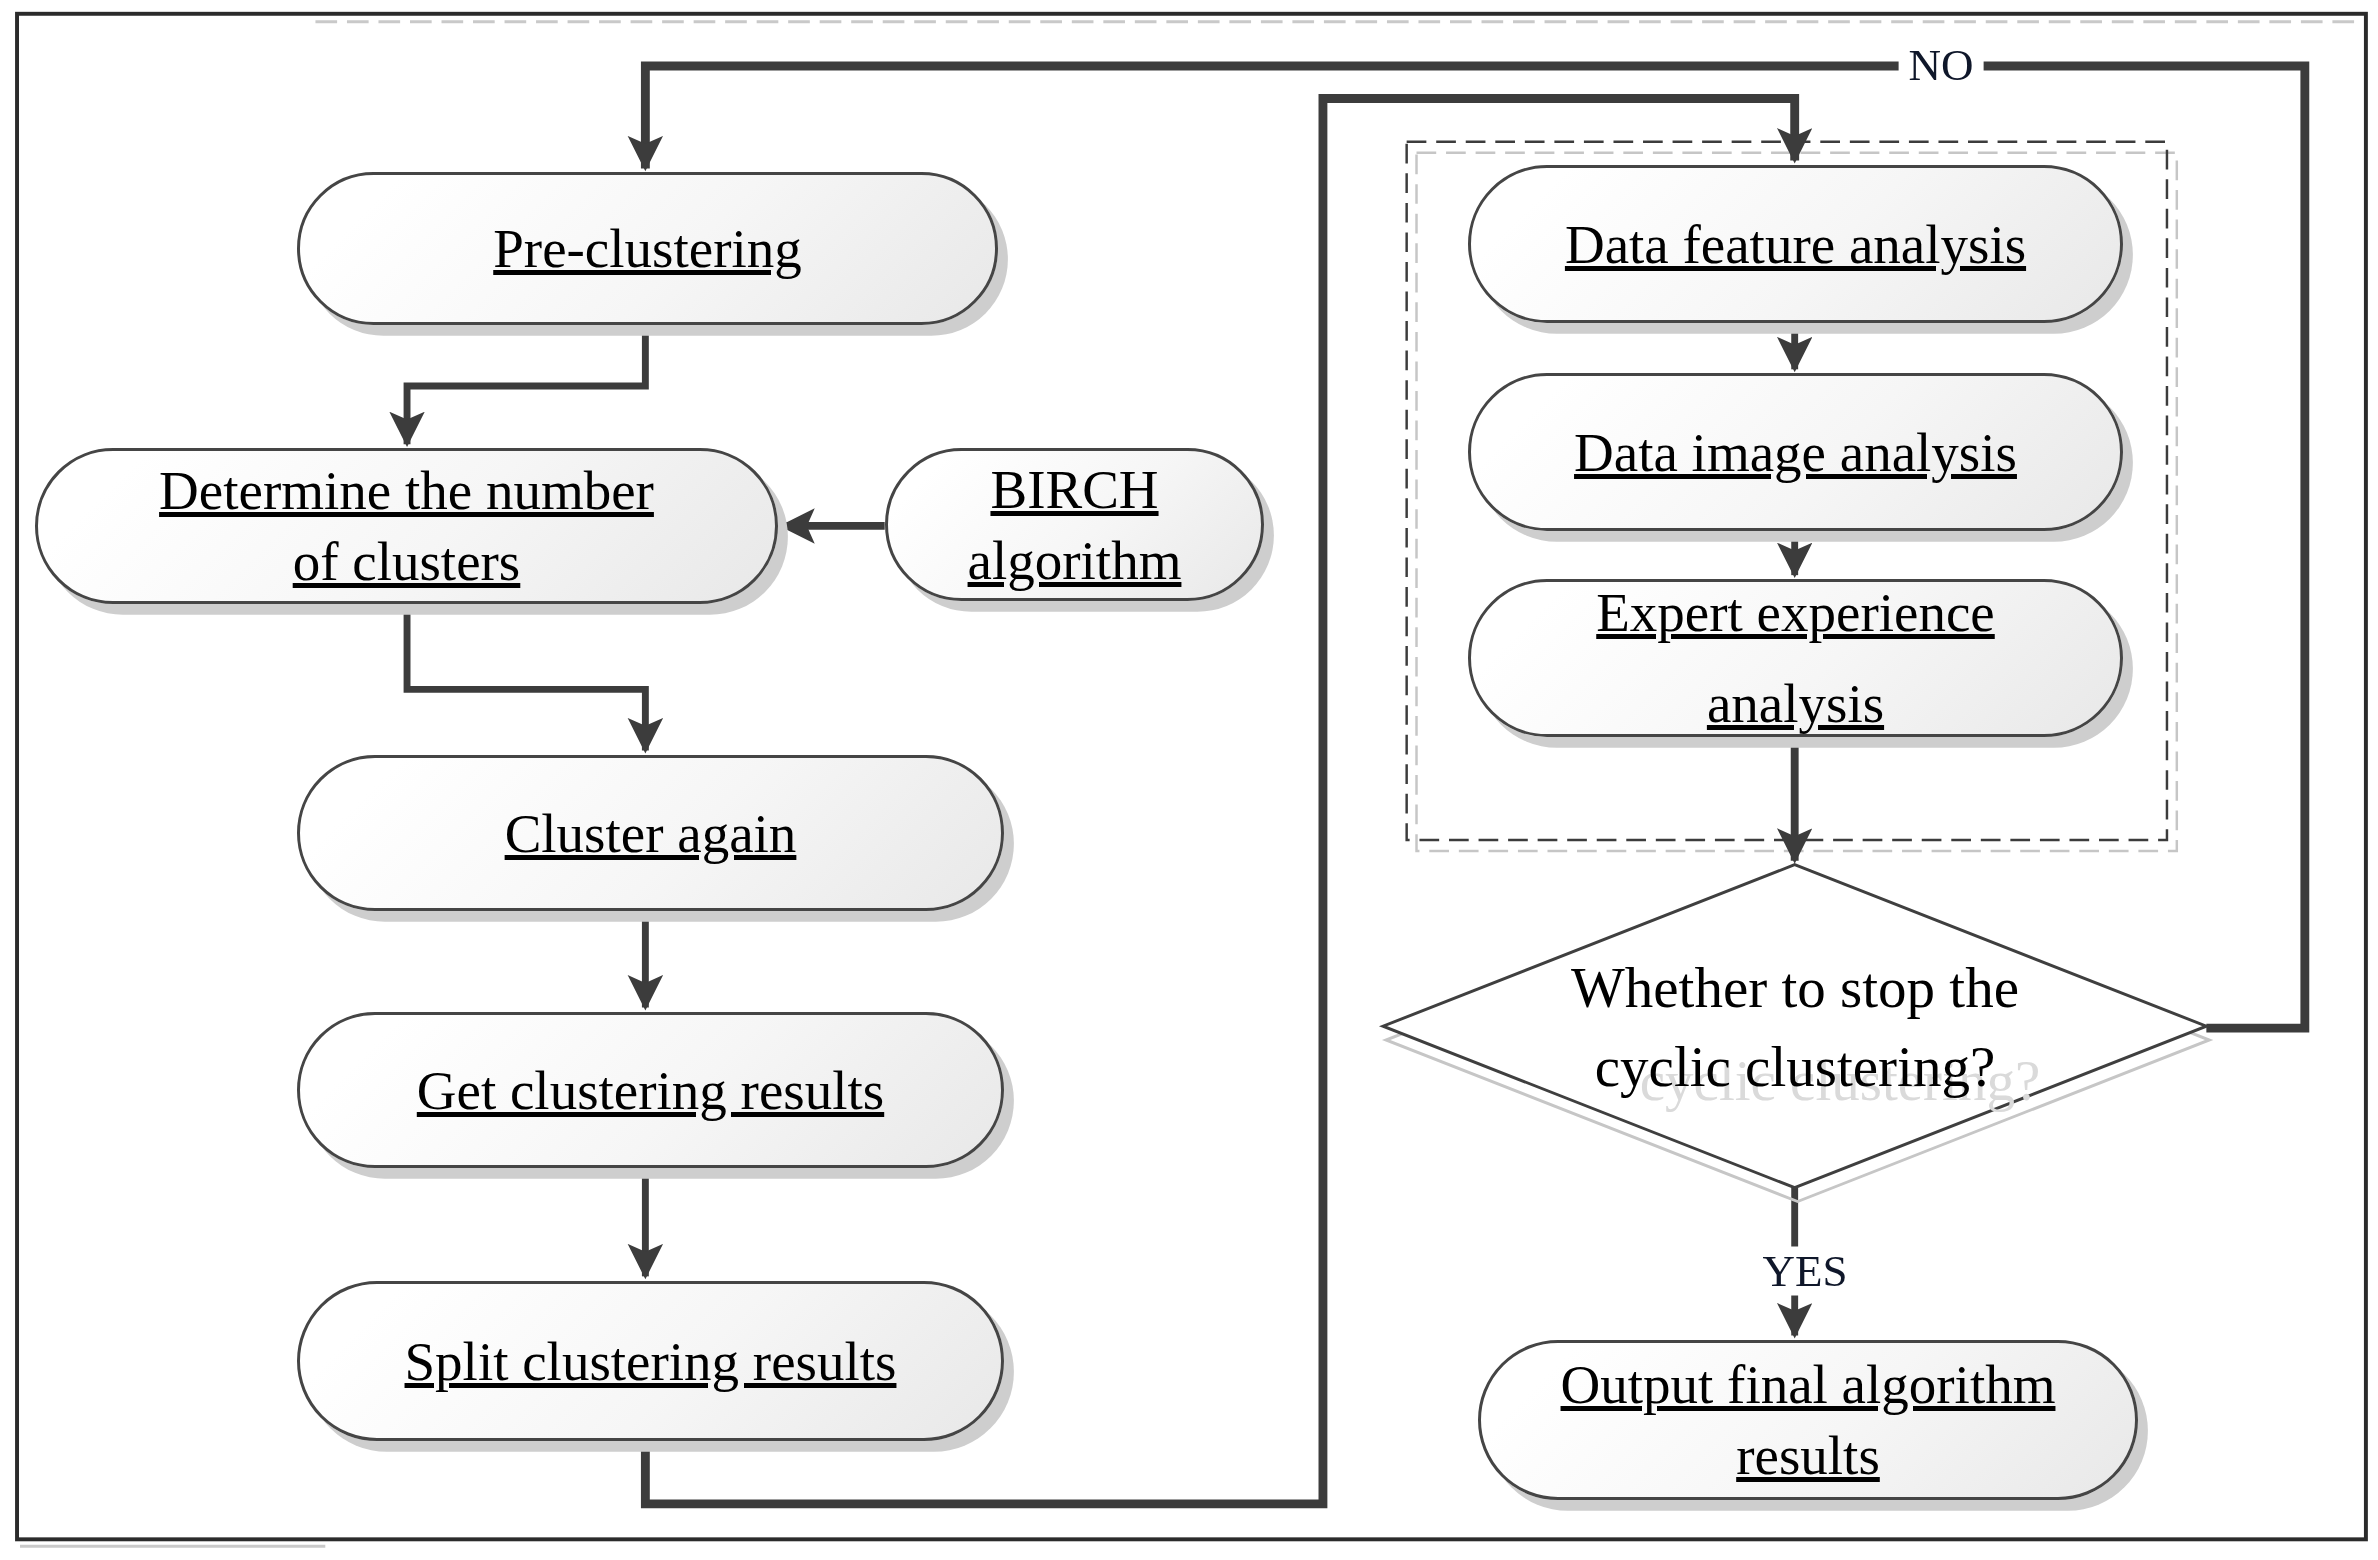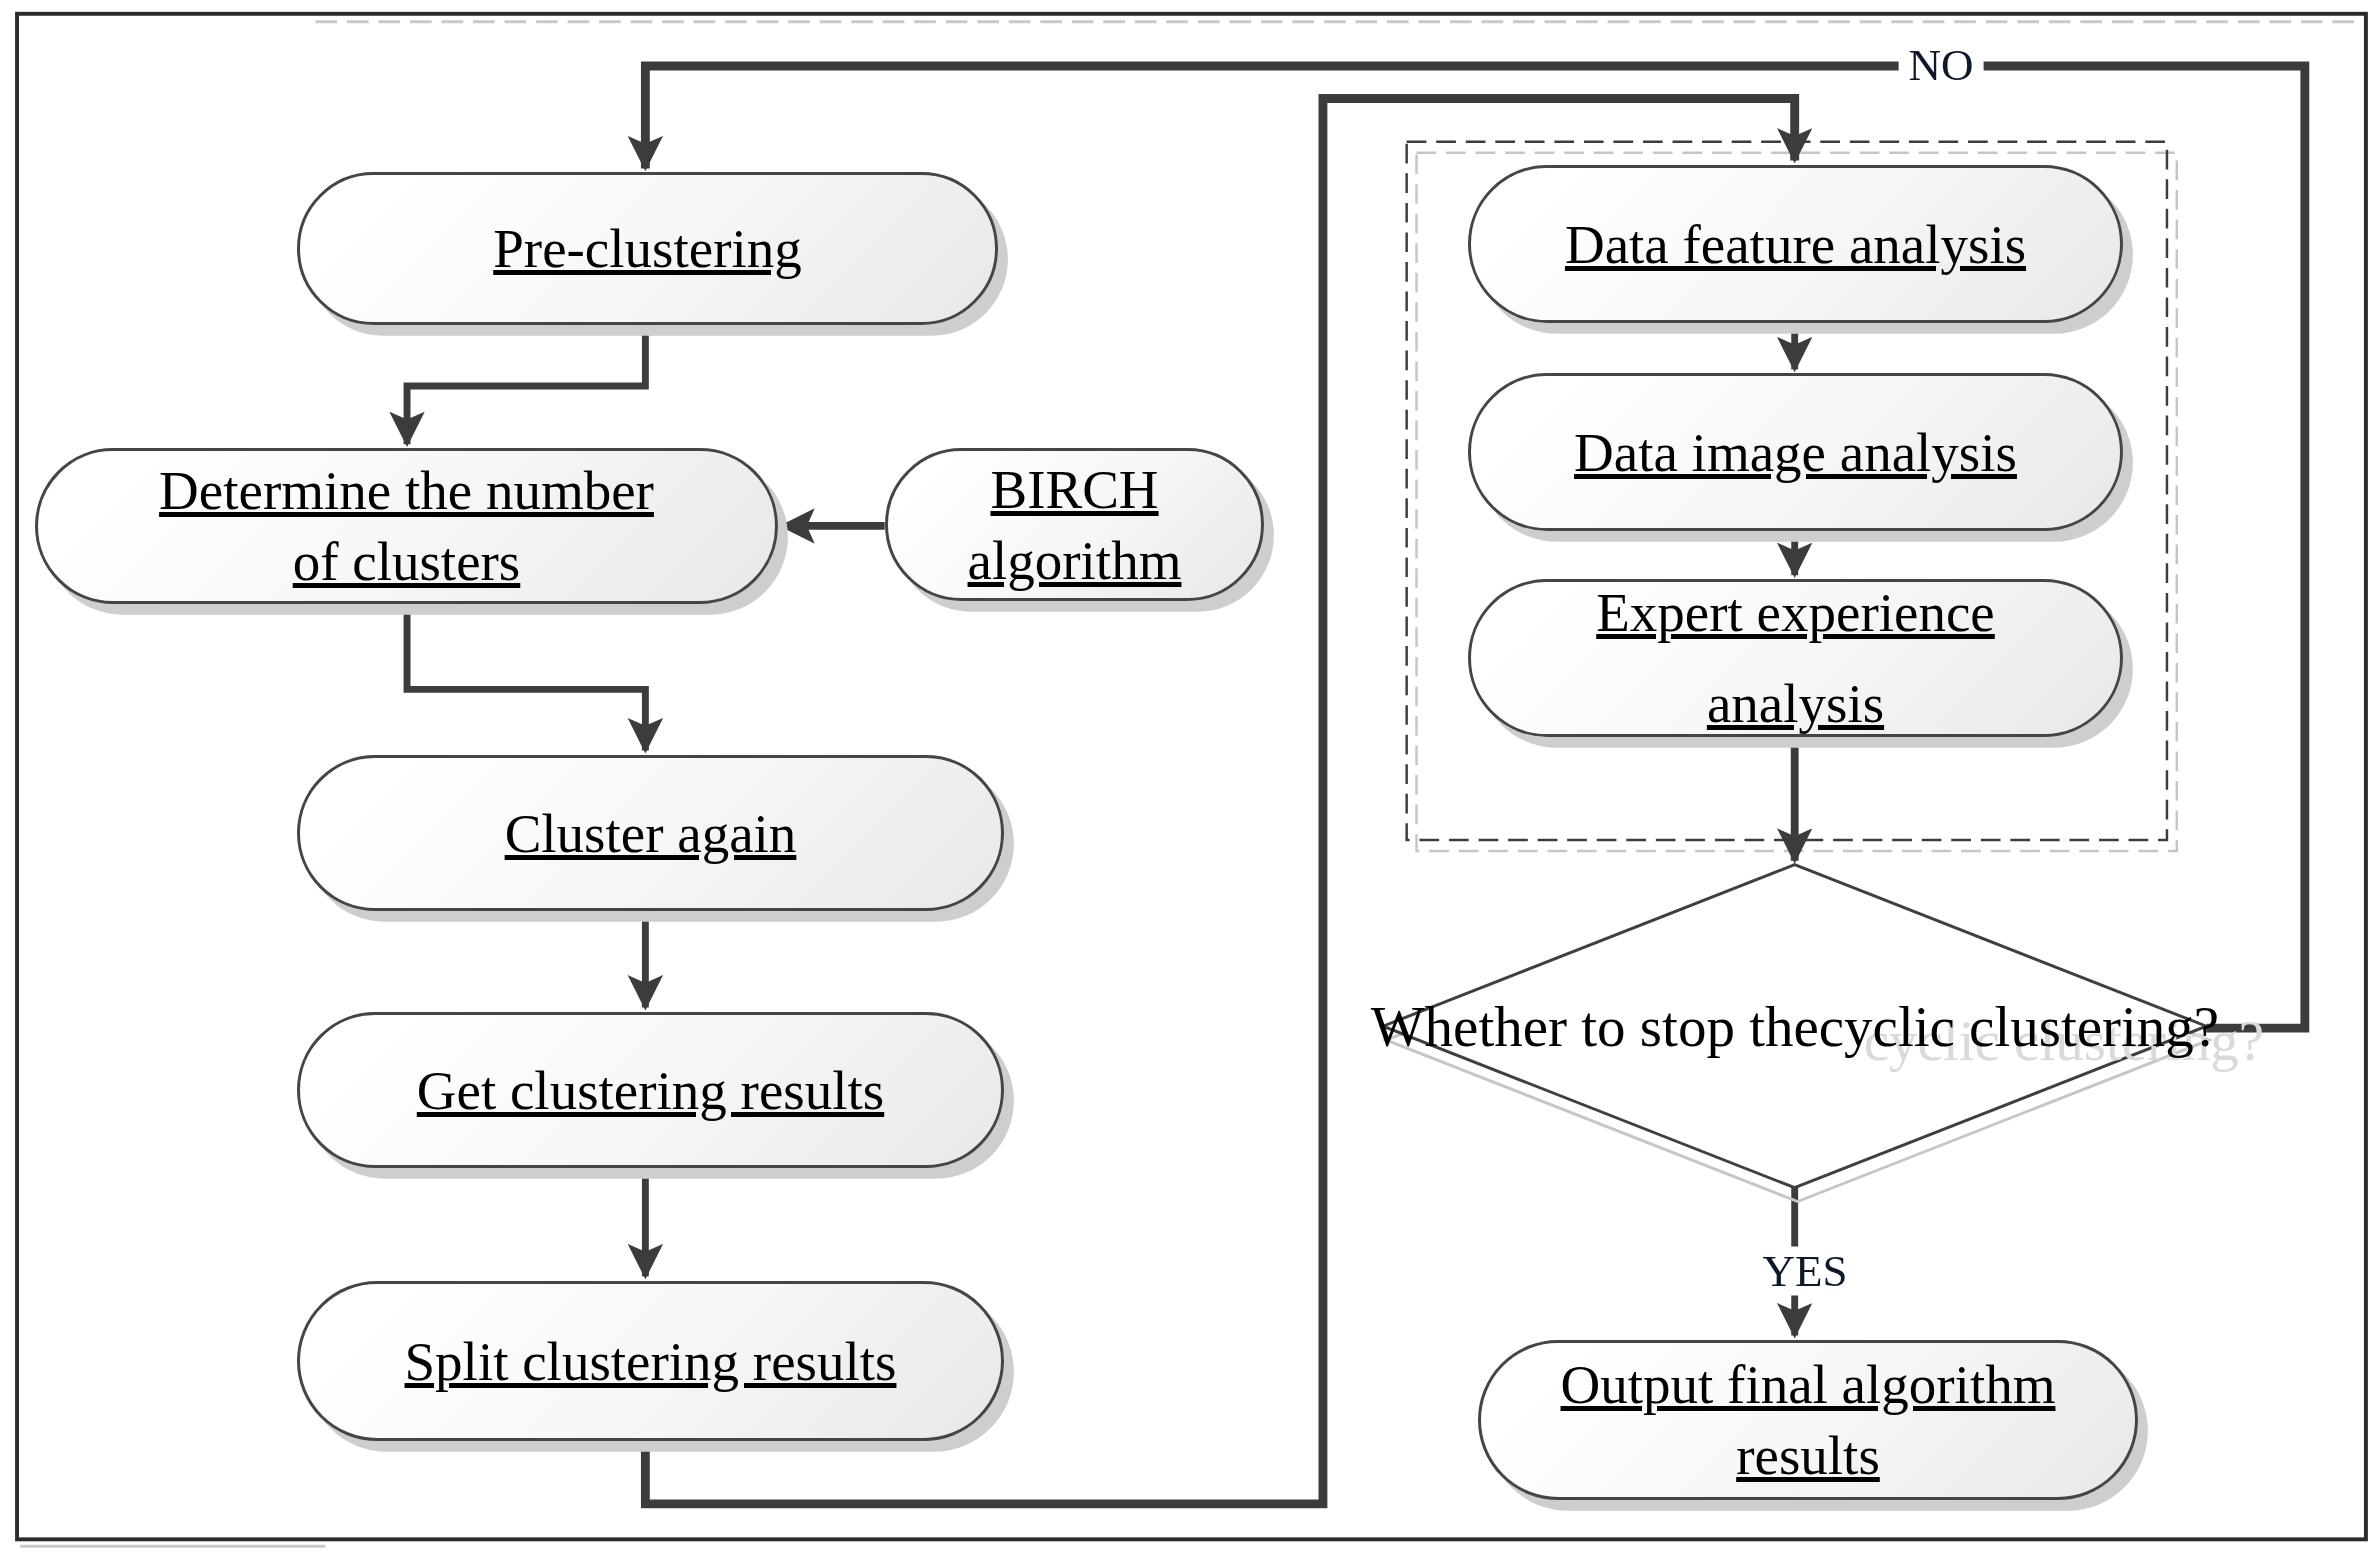--- a/index.html
+++ b/index.html
@@ -23,21 +23,21 @@
   .node-cluster  {left:297px; top:755px; width:707px; height:156px;}
   .node-get      {left:297px; top:1012px;width:707px; height:156px;}
   .node-split    {left:297px; top:1281px;width:707px; height:160px;}
   .node-feature  {left:1468px;top:165px; width:655px; height:158px;}
   .node-image    {left:1468px;top:373px; width:655px; height:158px;}
   .node-expert   {left:1468px;top:579px; width:655px; height:158px;gap:20px;}
   .node-output   {left:1478px;top:1340px;width:660px; height:160px;}
   
   .decision-label{
     position:absolute;left:1450px;top:944px;width:690px;height:165px;
-    display:flex;flex-direction:row;align-items:center;justify-content:center;
+    display:flex;flex-direction:column;align-items:center;justify-content:center;
     font-size:57px;line-height:79px;color:#000;text-align:center;white-space:nowrap;
   }
   .decision-label .ghosted{text-shadow:45px 13.8px 0 #dadada;}
   
   .edge-label{
     position:absolute;background:#ffffff;color:#0f172a;
     font-size:45px;line-height:45px;padding:2px 9.9px;white-space:nowrap;
     transform:translate(-50%,-50%);
   }
   .edge-label-no {left:1941px;top:65px;}

